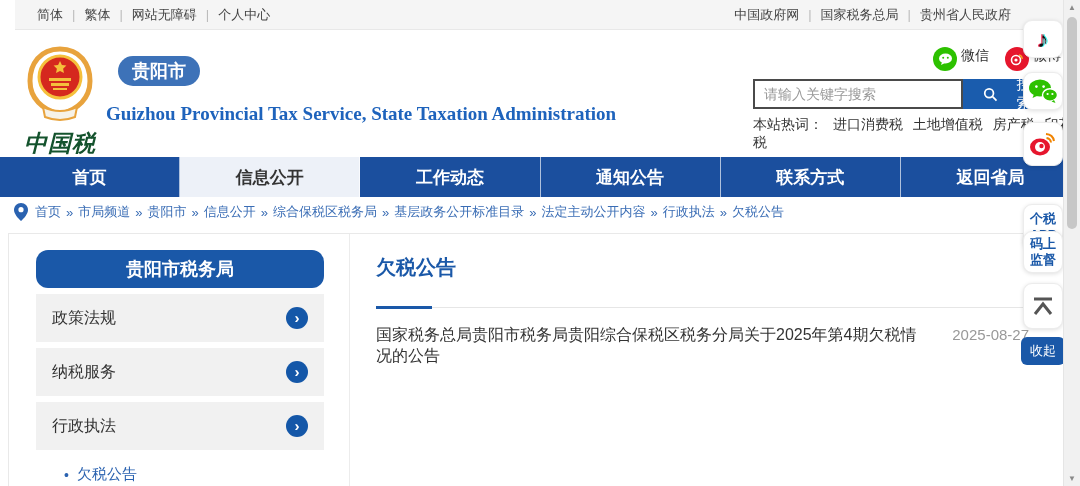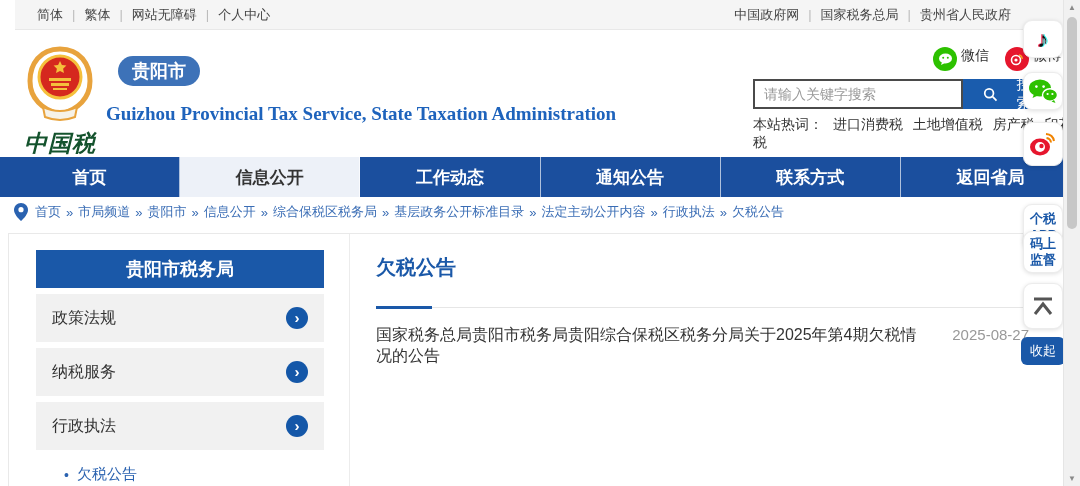--- a/index.html
+++ b/index.html
@@ -60,21 +60,21 @@
   .breadcrumb .sep { margin:0 5px; color:#3a6db5; }
   .pin { margin-right:7px; display:inline-flex; }
 
   
   .content-box { position:absolute; left:8px; top:233px; width:1062px; height:253px;
     background:#fff; border:1px solid #e9e9e9; border-bottom:none; }
   .col-divider { position:absolute; left:340px; top:0; bottom:0; width:1px; background:#ececec; }
 
   .sidebar { position:absolute; left:27px; top:16px; width:288px; }
   .sidebar-title { height:38px; background:#1a58a8; color:#fff; font-size:18px; font-weight:bold;
-    display:flex; align-items:center; justify-content:center; }
+    display:flex; align-items:center; justify-content:center;border-radius:12px; }
   .side-item { margin-top:6px; height:48px; background:#f1f1f1; display:flex; align-items:center;
     padding:0 16px; font-size:16px; color:#333; cursor:pointer; }
   .side-arrow { margin-left:auto; width:22px; height:22px; border-radius:50%; background:#1457a8;
     color:#fff; font-size:15px; font-weight:bold; display:flex; align-items:center;
     justify-content:center; line-height:1; padding-bottom:2px; }
   .side-sub { margin-top:15px; padding-left:28px; font-size:15px; color:#2a62b0;
     display:flex; align-items:center; cursor:pointer; }
   .side-sub .bullet { color:#2a62b0; margin-right:8px; font-size:14px; }
 
   .main-col { position:absolute; left:367px; top:0; right:40px; }

